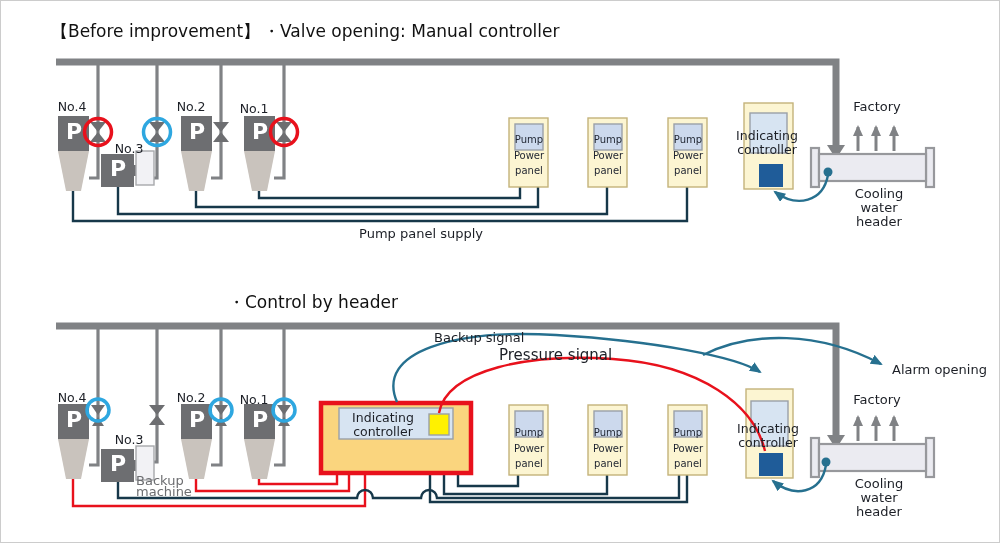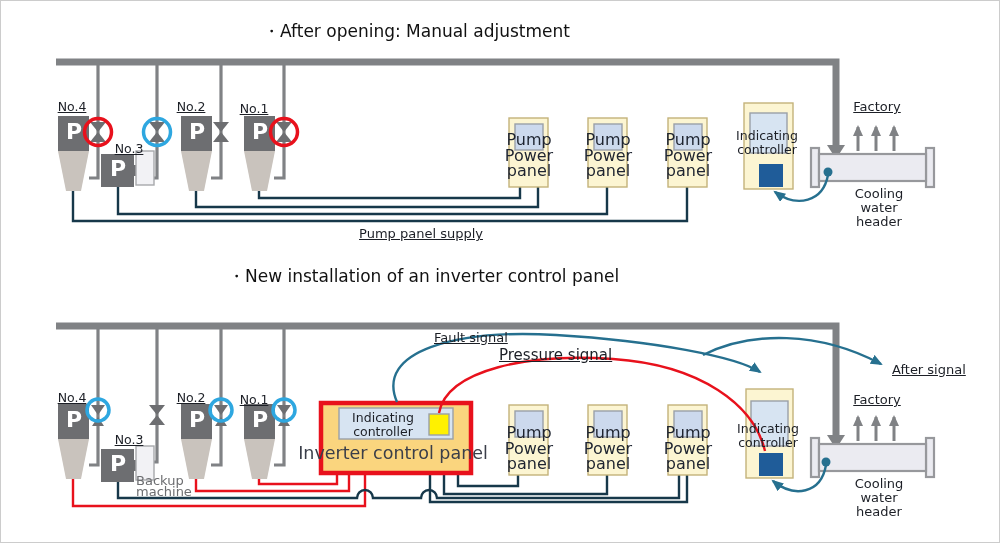--- a/index.html
+++ b/index.html
@@ -2,24 +2,24 @@
 <html><head>
 <meta charset="utf-8">
 <style>
   html,body{margin:0;padding:0;background:#fff;}
   .frame{position:relative;width:998px;height:541px;border:1px solid #ccc;background:#fff;
          font-family:"DejaVu Sans",sans-serif;overflow:hidden;}
   .frame svg{position:absolute;left:0;top:0;}
   .lbl{position:absolute;font-size:12.5px;line-height:14px;color:#1c1f26;
        white-space:pre-line;text-align:center;}
   .c{transform:translateX(-50%);}
-  .nw{white-space:nowrap;text-decoration:underline;}
+  .nw{white-space:nowrap;}
   .t{font-size:17px;color:#111;white-space:nowrap;line-height:20px;}
   .p{font-weight:bold;font-size:22px;color:#fff;line-height:22px;}
-  .panelTxt{font-size:16px;line-height:15.5px;color:#1e2430;}
+  .panelTxt{font-size:10px;line-height:15.5px;color:#1e2430;}
   .small{font-size:13px;line-height:11px;color:#6d6e71;text-align:left;}
   .big{font-size:17.5px;color:#3a3e49;white-space:nowrap;}
 </style>
 </head>
 <body>
 
 <div class="frame">
 
 <svg width="998" height="541" viewBox="0 0 998 541">
   <defs>
@@ -191,22 +191,23 @@
   <circle cx="827" cy="171" r="4.5" fill="#26708f"></circle>
   <path d="M827,174 C822,201 796,207 774,191" fill="none" stroke="#26708f" stroke-width="2.4" marker-end="url(#mTeal)"></path>
   <circle cx="825" cy="461" r="4.5" fill="#26708f"></circle>
   <path d="M825,464 C820,493 793,497 772,480" fill="none" stroke="#26708f" stroke-width="2.4" marker-end="url(#mTeal)"></path>
 
   <path d="M396,401 C374,350 455,328 555,334 C655,340 736,356 759,371" fill="none" stroke="#26708f" stroke-width="2.4" marker-end="url(#mTeal)"></path>
   <path d="M702,354 C750,330 818,330 880,363" fill="none" stroke="#26708f" stroke-width="2.4" marker-end="url(#mTeal)"></path>
   <path d="M438,412 C446,368 530,352 612,358 C700,364 753,404 764,450" fill="none" stroke="#e8111c" stroke-width="2.4"></path>
 </svg>
 
-<div class="lbl t" style="left:262px;top:20px;">・After opening: Manual adjustment</div>
-<div class="lbl t" style="left:227px;top:265px;">・New installation of an inverter control panel</div>
+<div class="lbl t" style="left:50px;top:20px;">【Before improvement】</div>
+<div class="lbl t" style="left:262px;top:20px;">・Valve opening: Manual controller</div>
+<div class="lbl t" style="left:227px;top:291px;">・Control by header</div>
 
 <div class="lbl c nw" style="left:71px;top:99px;">No.4</div>
 <div class="lbl c nw" style="left:128px;top:141px;">No.3</div>
 <div class="lbl c nw" style="left:190px;top:99px;">No.2</div>
 <div class="lbl c nw" style="left:253px;top:101px;">No.1</div>
 <div class="lbl c p" style="left:73px;top:120px;">P</div>
 <div class="lbl c p" style="left:196px;top:120px;">P</div>
 <div class="lbl c p" style="left:259px;top:120px;">P</div>
 <div class="lbl c p" style="left:117px;top:157px;">P</div>
 <div class="lbl c nw" style="left:420px;top:226px;font-size:13px;">Pump panel supply</div>
@@ -231,34 +232,33 @@
 <div class="lbl c nw" style="left:190px;top:390px;">No.2</div>
 <div class="lbl c nw" style="left:253px;top:392px;">No.1</div>
 <div class="lbl c p" style="left:73px;top:408px;">P</div>
 <div class="lbl c p" style="left:196px;top:408px;">P</div>
 <div class="lbl c p" style="left:259px;top:408px;">P</div>
 <div class="lbl c p" style="left:117px;top:452px;">P</div>
 <div class="lbl small" style="left:135px;top:474px;">Backup
 machine</div>
 <div class="lbl c" style="left:382px;top:410px;">Indicating
 controller</div>
-<div class="lbl c big" style="left:392px;top:445px;">Inverter control panel</div>
 <div class="lbl c panelTxt" style="left:528px;top:424px;">Pump
 Power
 panel</div>
 <div class="lbl c panelTxt" style="left:607px;top:424px;">Pump
 Power
 panel</div>
 <div class="lbl c panelTxt" style="left:687px;top:424px;">Pump
 Power
 panel</div>
 <div class="lbl c" style="left:767px;top:421px;">Indicating
 controller</div>
 <div class="lbl c nw" style="left:876px;top:392px;font-size:13px;">Factory</div>
 <div class="lbl c" style="left:878px;top:476px;font-size:13px;">Cooling
 water
 header</div>
 
-<div class="lbl nw" style="left:433px;top:330px;font-size:13px;">Fault signal</div>
+<div class="lbl nw" style="left:433px;top:330px;font-size:13px;">Backup signal</div>
 <div class="lbl nw" style="left:498px;top:347px;font-size:15px;">Pressure signal</div>
-<div class="lbl nw" style="left:891px;top:362px;font-size:13px;">After signal</div>
+<div class="lbl nw" style="left:891px;top:362px;font-size:13px;">Alarm opening</div>
 
 </div>
 
 </body></html>

